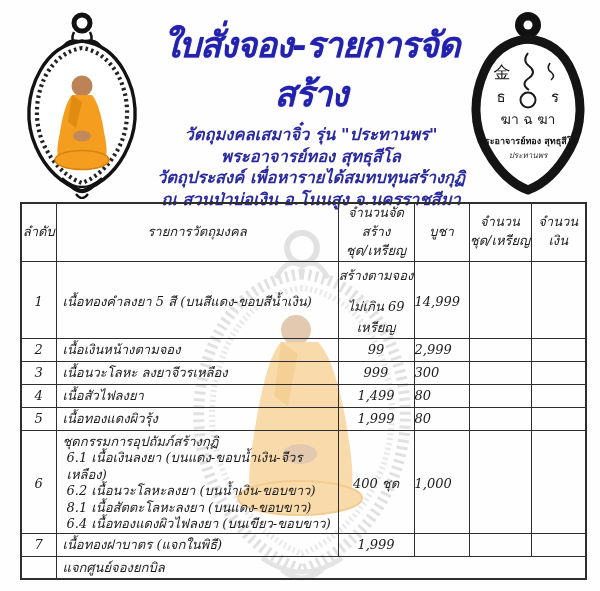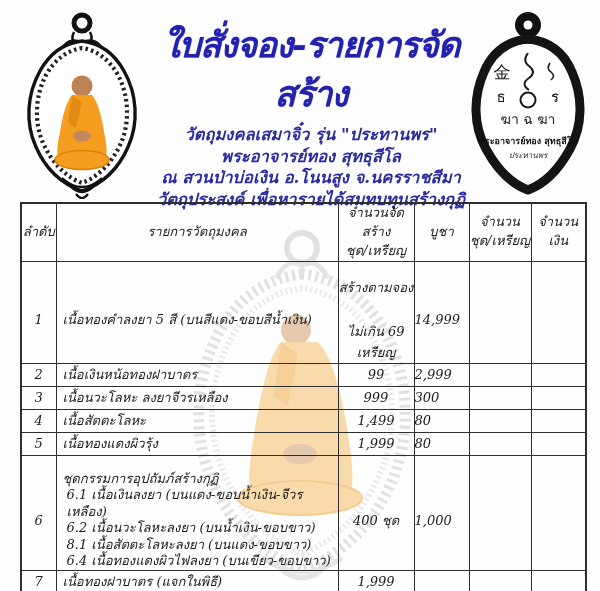--- a/index.html
+++ b/index.html
@@ -46,22 +46,22 @@
   th.h { text-align:center; line-height:1.45; font-size:13.5px; }
   tr.hdr { height:44px; }
   tr.tall { height:64px; }
   tr.std  { height:23px; }
   tr.six  { height:89px; }
   tr.sep  { height:22px; }
   td.c-no   { text-align:center; }
   td.c-item { text-align:left; padding-left:6px; }
   td.c-qty  { text-align:center; }
   td.c-price{ text-align:left; padding-right:6px; }
-  td.top { vertical-align:top; padding-top:15px; }
-  .qty-line2 { margin-top:23px; }
+  td.top { vertical-align:top; padding-top:3px; }
+  .qty-line2 { margin-top:10px; }
   .subitem { padding-left:4px; line-height:16.5px; }
   .mainline { line-height:16.5px; }
   td.c-sep { text-align:left; padding-left:6px; }
 </style>
 </head>
 <body>
 
 <div class="page">
 
   <svg class="amulet-left" width="142" height="196" viewBox="0 0 142 196">
@@ -86,22 +86,22 @@
       <ellipse cx="72" cy="150" rx="27" ry="9.5" fill="#f59d1e"></ellipse>
       <ellipse cx="72" cy="150" rx="27" ry="9.5" fill="none" stroke="#d8820f" stroke-width="1.5"></ellipse>
       <ellipse cx="72" cy="126" rx="9" ry="5.5" fill="#c08a5c"></ellipse>
     </g>
   </svg>
 
   <div class="title-block">
     <div class="doc-title">ใบสั่งจอง-รายการจัดสร้าง</div>
     <div class="doc-sub first">วัตถุมงคลเสมาจิ๋ว รุ่น "ประทานพร"</div>
     <div class="doc-sub">พระอาจารย์ทอง สุทธุสีโล</div>
+    <div class="doc-sub">วัตถุประสงค์ เพื่อหารายได้สมทบทุนสร้างกุฏิ</div>
     <div class="doc-sub">ณ สวนป่าบ่อเงิน อ.โนนสูง จ.นครราชสีมา</div>
-    <div class="doc-sub">วัตถุประสงค์ เพื่อหารายได้สมทบทุนสร้างกุฏิ</div>
   </div>
 
   <svg class="amulet-right" width="145" height="192" viewBox="0 0 145 192">
     <circle cx="73" cy="17" r="13" fill="#111"></circle>
     <circle cx="73" cy="17" r="4.5" fill="#fff"></circle>
     <path d="M73,31 C52,33 37,45 29,64 C18,89 18,117 31,141 C43,163 57,176 73,182 C89,176 103,163 115,141 C128,117 128,89 117,64 C109,45 94,33 73,31 Z" fill="#ffffff" stroke="#141414" stroke-width="9" stroke-linejoin="round"></path>
     <path d="M48,40 q8,-7 25,-7 q17,0 25,7" fill="none" stroke="#141414" stroke-width="5"></path>
 
     <g font-family="'DejaVu Serif',serif" fill="#1a1a1a" text-anchor="middle">
       <text x="47" y="70" font-size="17">金</text>
@@ -164,39 +164,39 @@
         <div>สร้างตามจอง</div>
         <div class="qty-line2">ไม่เกิน 69 เหรียญ</div>
       </td>
       <td class="c-price top">14,999</td>
       <td></td>
           <td></td>
     </tr>
 
     <tr class="std">
       <td class="c-no">2</td>
-      <td class="c-item">เนื้อเงินหน้อทองฝาบาตร</td>
+      <td class="c-item">เนื้อเงินหน้างตามจอง</td>
       <td class="c-qty">99</td>
       <td class="c-price">2,999</td>
       <td></td>
           <td></td>
     </tr>
 
     <tr class="std">
       <td class="c-no">3</td>
       <td class="c-item">เนื้อนวะโลหะ ลงยาจีวรเหลือง</td>
       <td class="c-qty">999</td>
       <td class="c-price">300</td>
       <td></td>
           <td></td>
     </tr>
 
     <tr class="std">
       <td class="c-no">4</td>
-      <td class="c-item">เนื้อสัตตะโลหะ</td>
+      <td class="c-item">เนื้อสัวไฟลงยา</td>
       <td class="c-qty">1,499</td>
       <td class="c-price">80</td>
       <td></td>
           <td></td>
     </tr>
 
     <tr class="std">
       <td class="c-no">5</td>
       <td class="c-item">เนื้อทองแดงผิวรุ้ง</td>
       <td class="c-qty">1,999</td>

